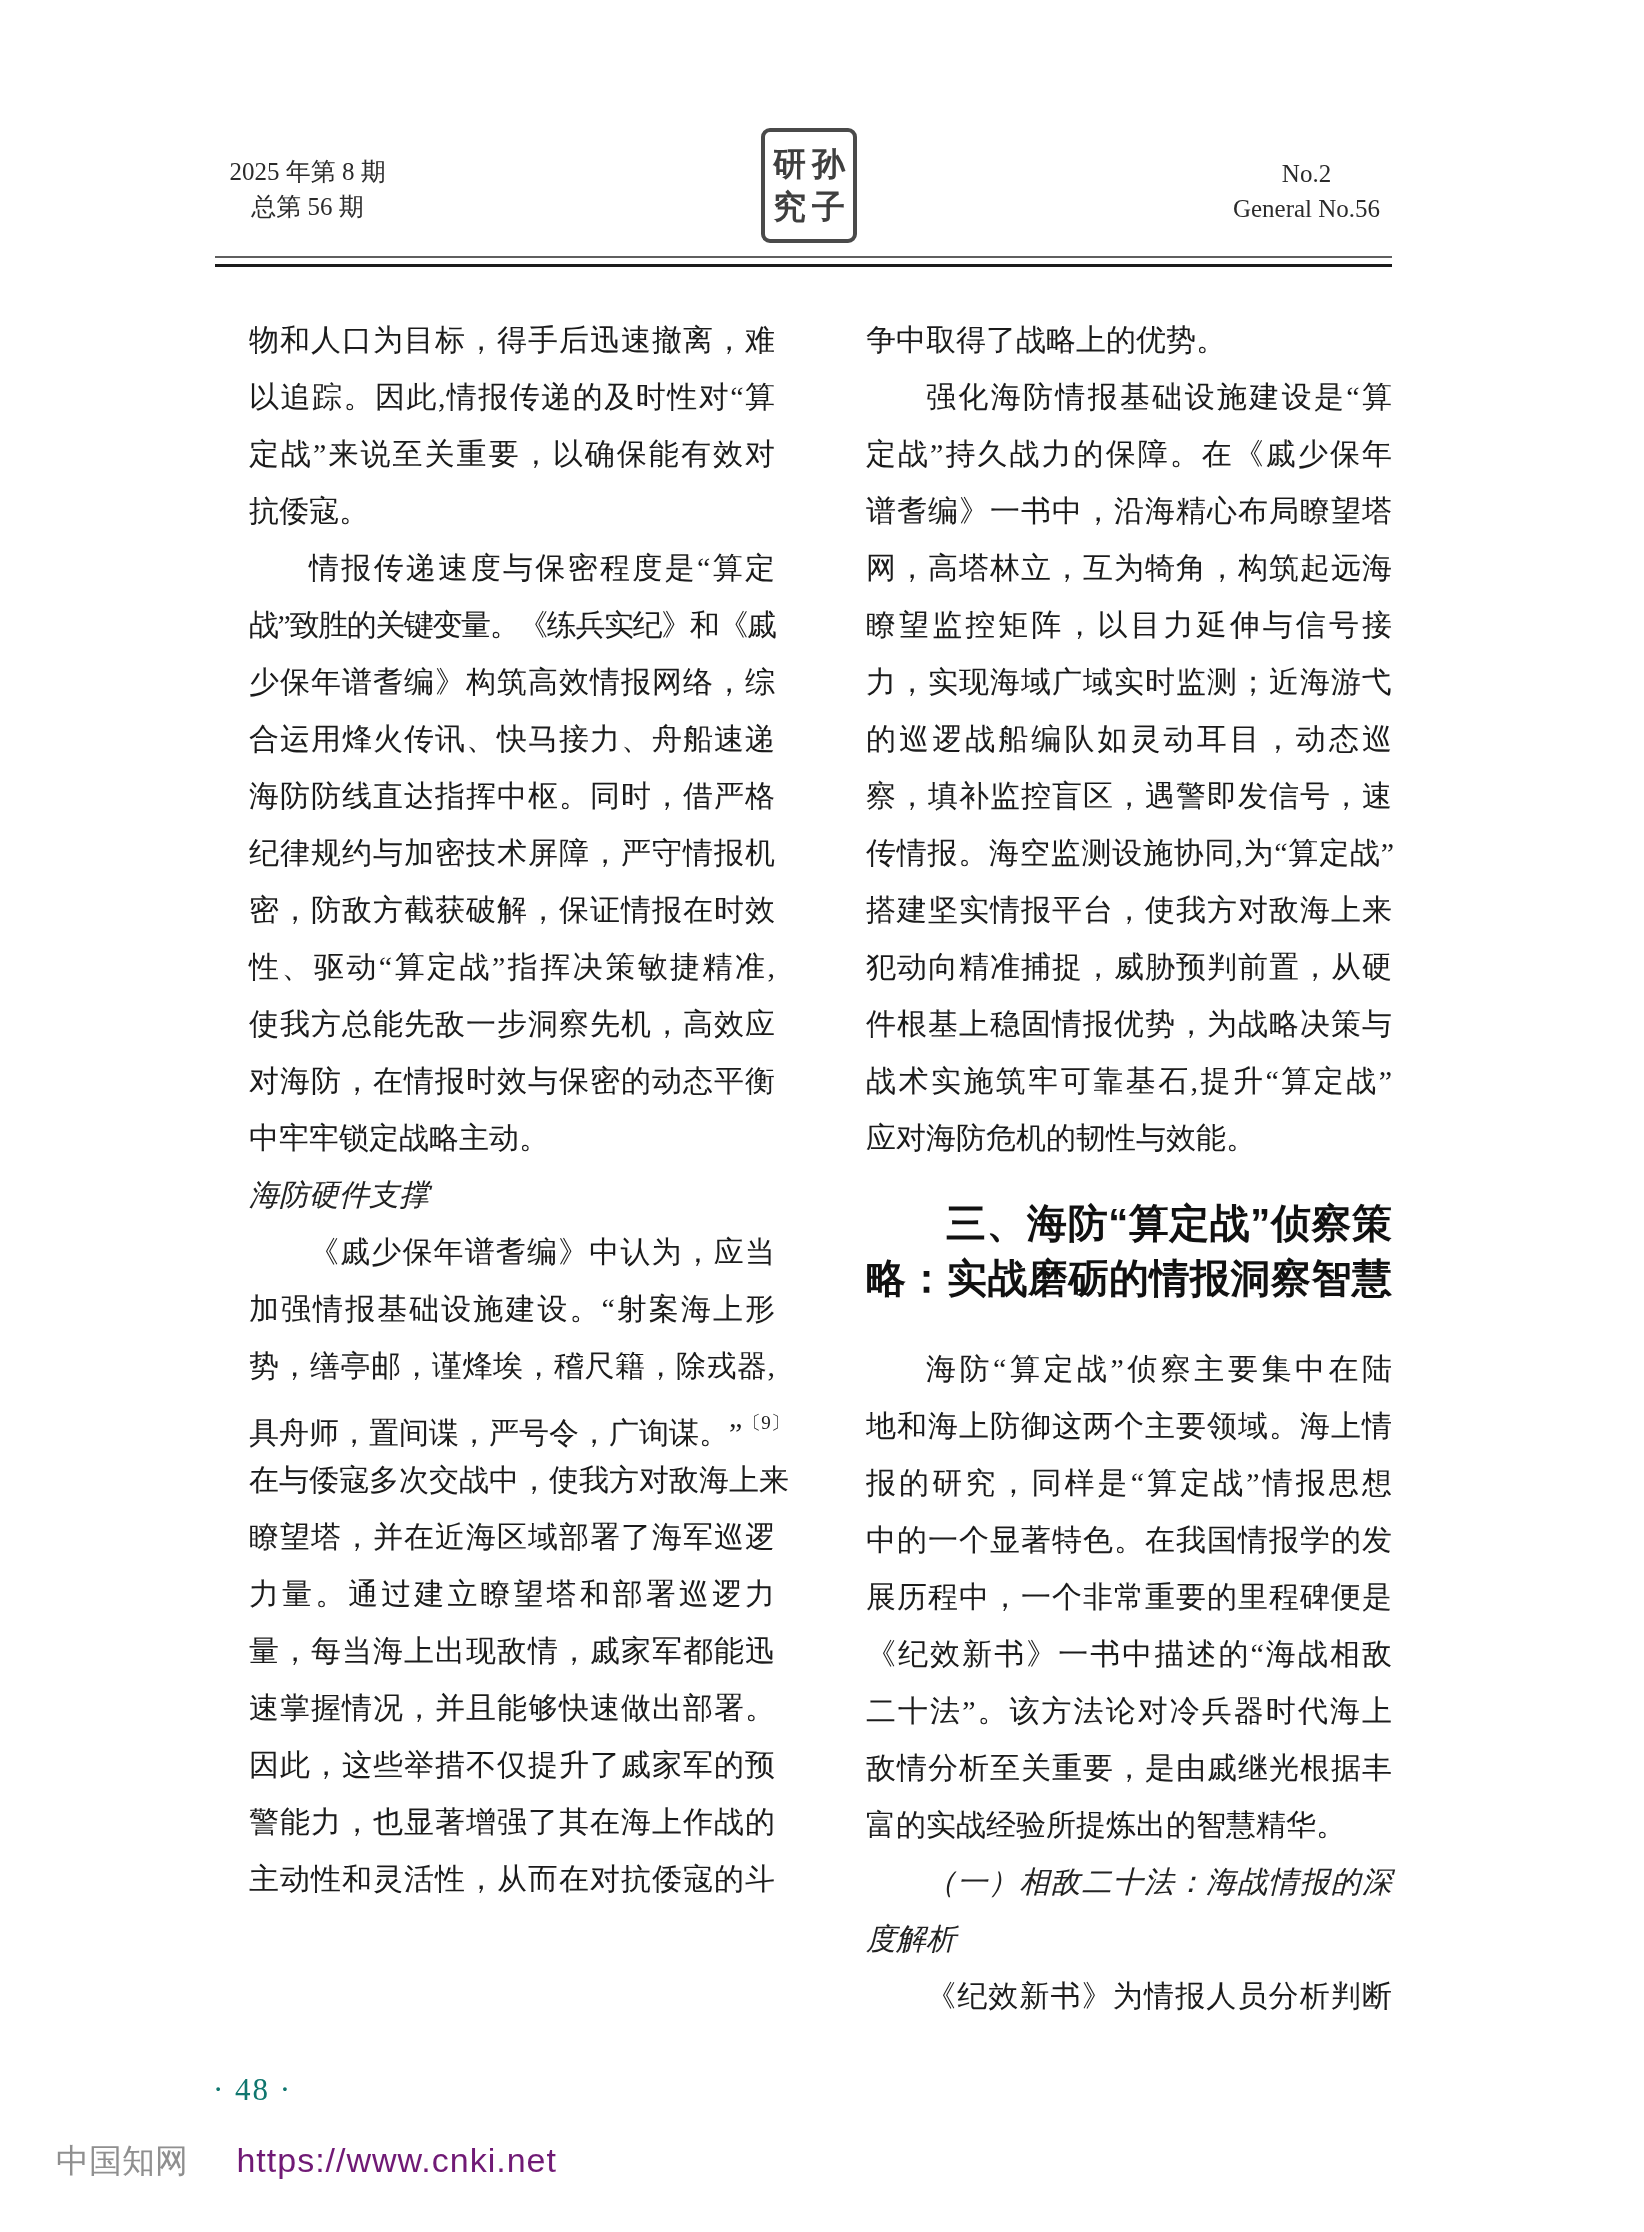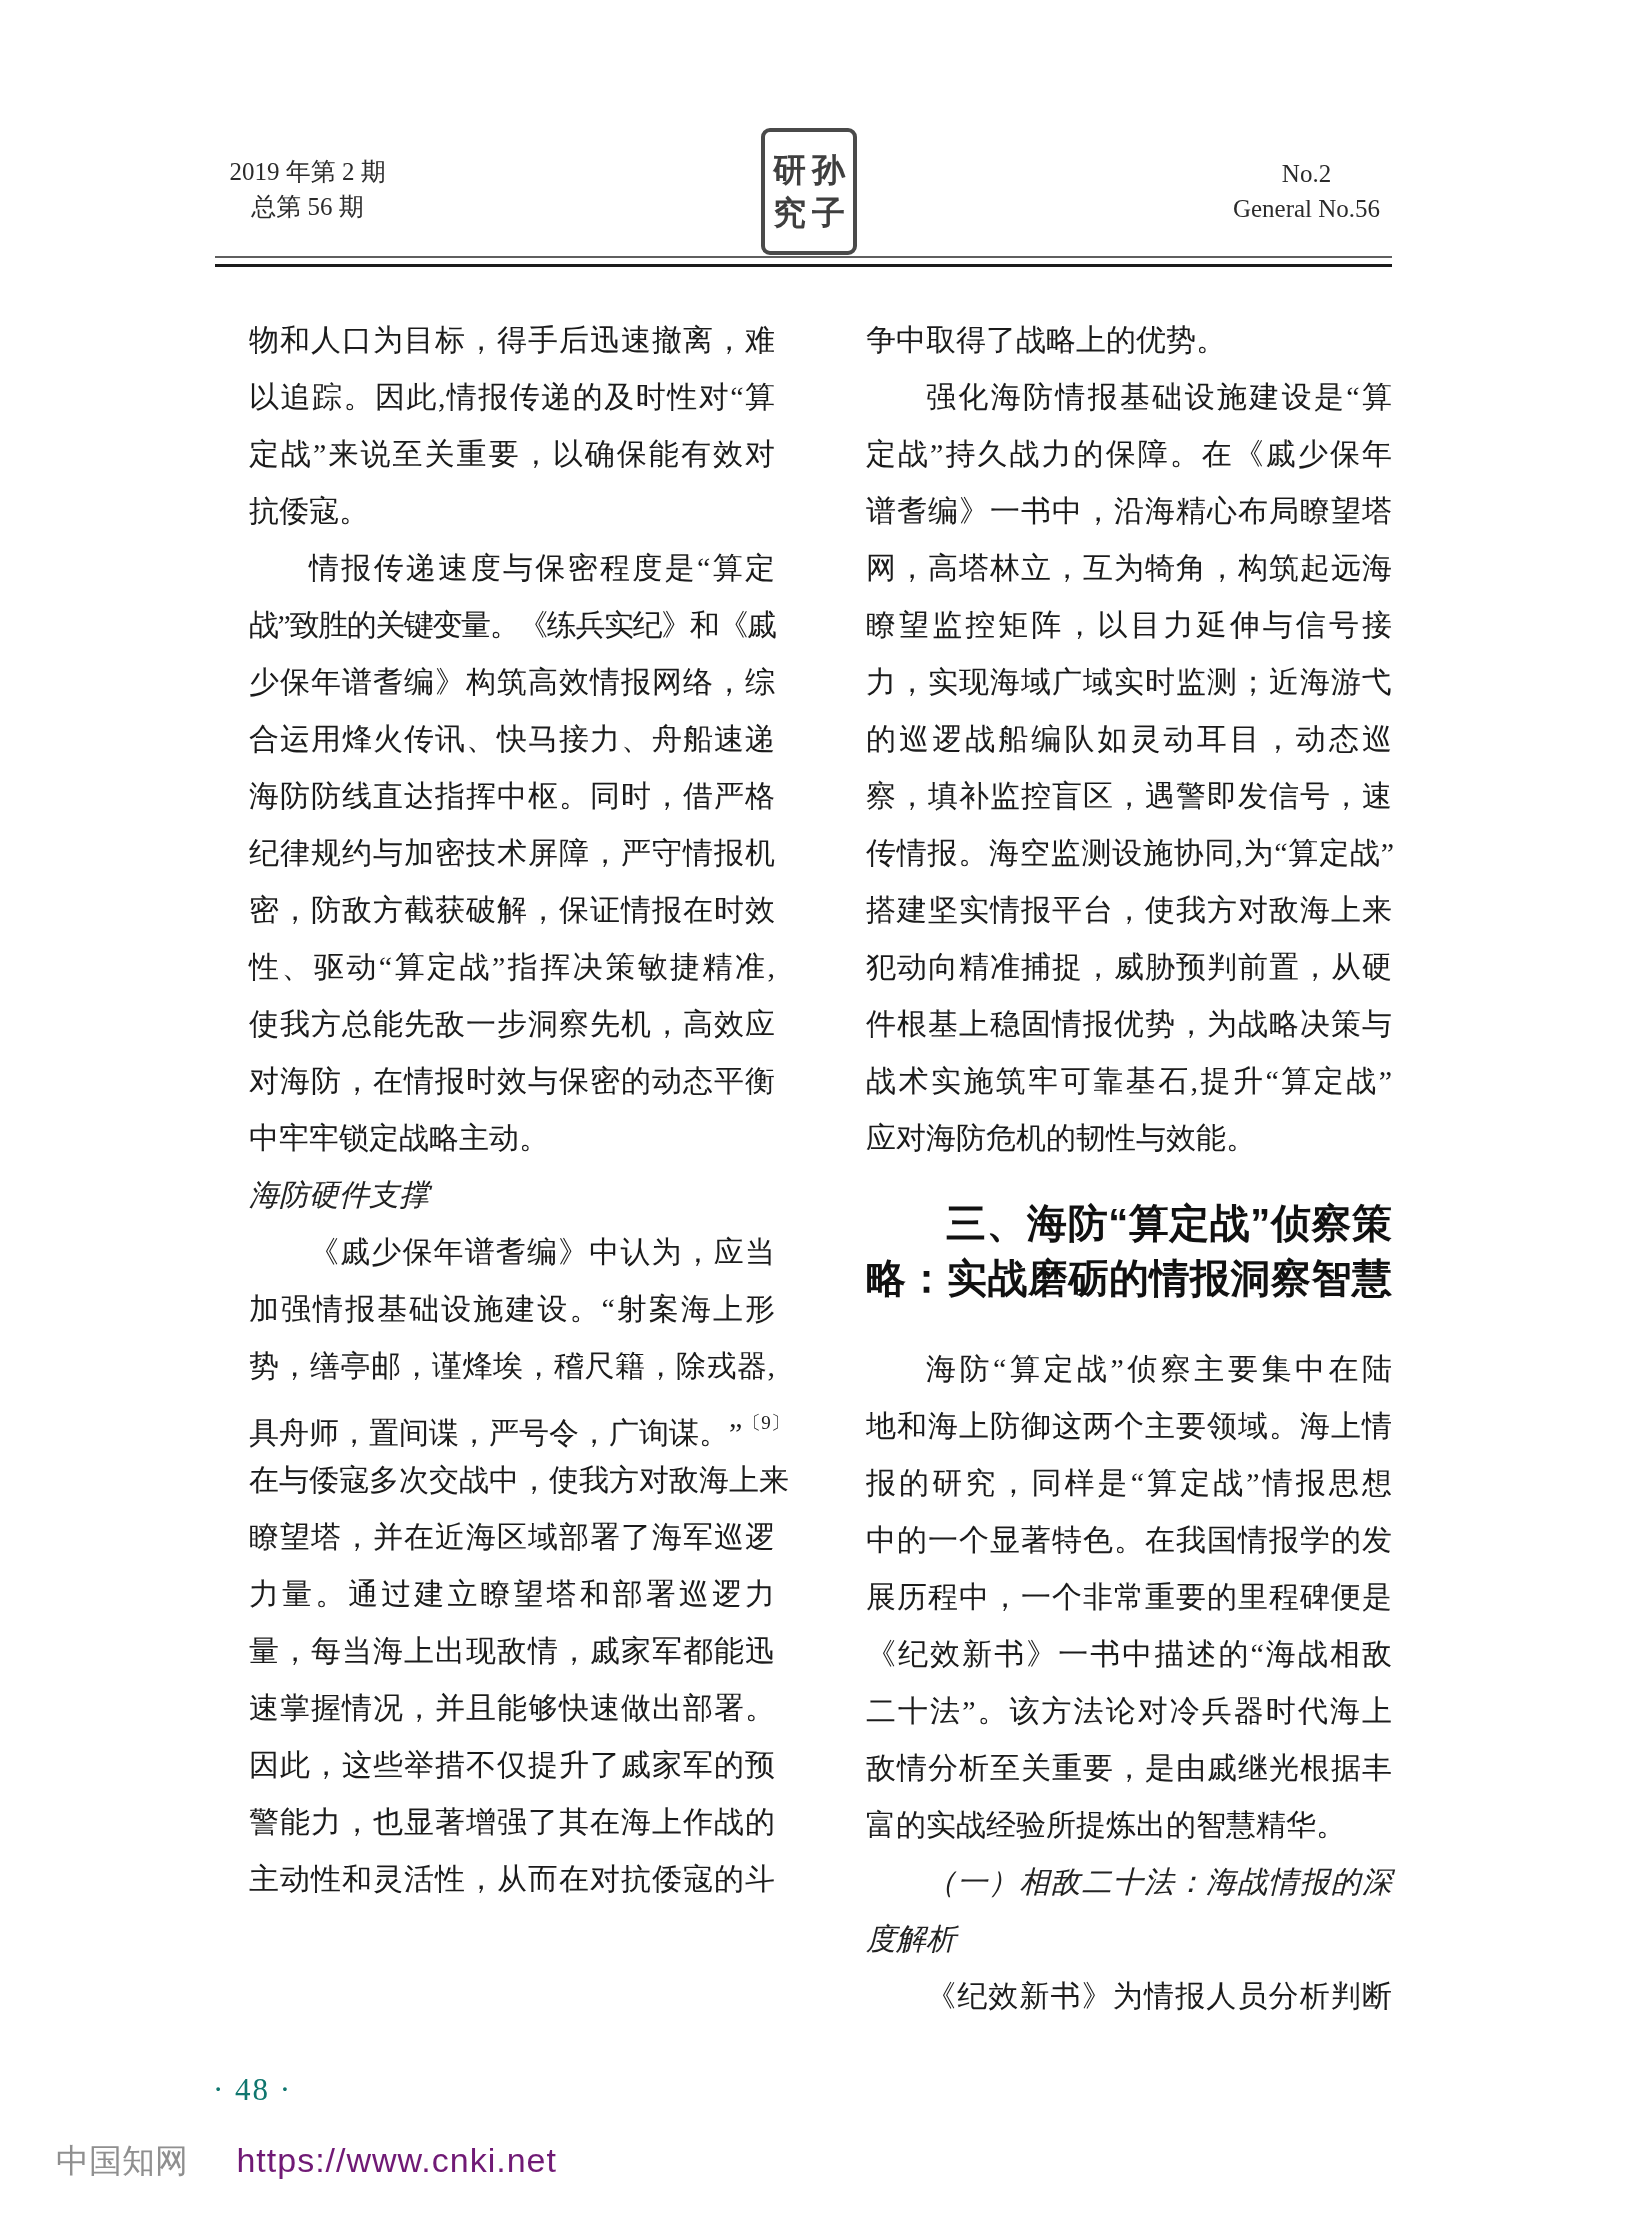--- a/index.html
+++ b/index.html
@@ -7,21 +7,21 @@
         font-family:"Liberation Serif","DejaVu Serif",serif;}
 
   
   .hdr-block{position:absolute;text-align:center;font-size:25px;line-height:35px;color:#2b2b2b;}
   .hdr-left{left:213px;top:154px;width:189px;}
   .hdr-right{left:1212px;top:156px;width:189px;}
 
   
   .seal{position:absolute;left:761px;top:128px;width:86px;height:91px;
         border:4px solid #4a4a4a;border-radius:9px;display:flex;flex-direction:row;
-        justify-content:center;align-items:center;gap:5px;padding:14px 1px;}
+        justify-content:center;align-items:center;gap:5px;padding:8px 1px;}
   .seal-col{width:34px;font-size:33px;line-height:43px;font-weight:bold;color:#3f3f3f;
             word-break:break-all;text-align:center;}
 
   
   .rule{position:absolute;left:215px;width:1177px;}
   .rule1{top:256px;height:2px;background:#5f5f5f;}
   .rule2{top:264px;height:3px;background:#1b1b1b;}
 
   
   .col{position:absolute;top:311px;width:558px;}
@@ -44,21 +44,21 @@
   .wm{position:absolute;left:56px;top:2139px;font-family:"Liberation Sans","DejaVu Sans",sans-serif;}
   .wm-cn{font-size:33px;color:#8f8f8f;}
   .wm-url{font-size:34px;color:#701a75;margin-left:44px;letter-spacing:1px;}
 </style>
 </head>
 <body>
 
 <div class="page">
 
   <div class="hdr-block hdr-left">
-    <div>2019 年第 2 期</div>
+    <div>2025 年第 8 期</div>
     <div>总第 56 期</div>
   </div>
 
   <div class="seal">
     <div class="seal-col">研究</div>
     <div class="seal-col">孙子</div>
   </div>
 
   <div class="hdr-block hdr-right">
     <div>No.2</div>

